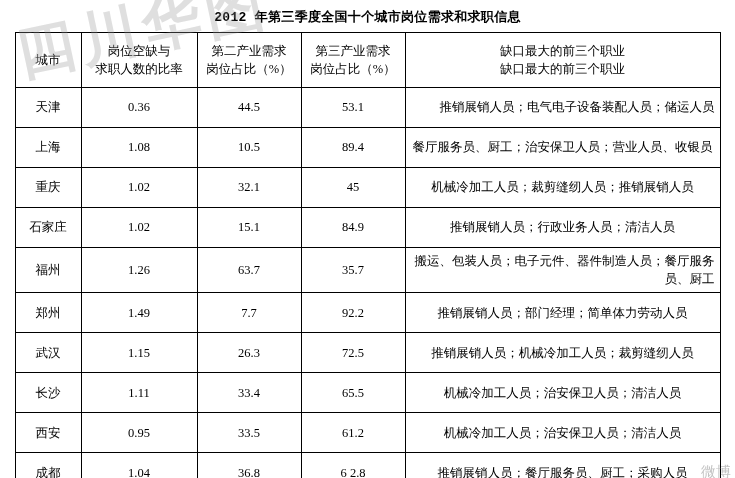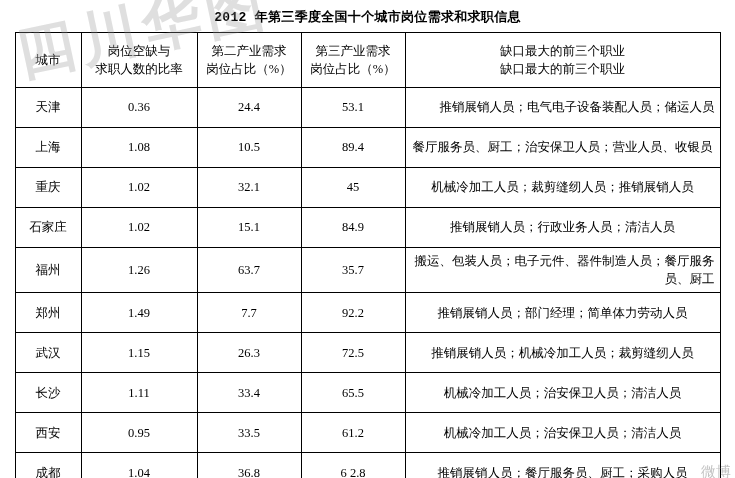--- a/index.html
+++ b/index.html
@@ -140,21 +140,21 @@
         <th>
           <span class="hdr-line">缺口最大的前三个职业</span>
           <span class="hdr-line">缺口最大的前三个职业</span>
         </th>
       </tr>
     </thead>
     <tbody id="table-body">
         <tr>
           <td class="city">天津</td>
           <td class="num">0.36</td>
-          <td class="num">24.4</td>
+          <td class="num">44.5</td>
           <td class="num">53.1</td>
           <td class="jobs">推销展销人员；电气电子设备装配人员；储运人员</td>
         </tr>
         <tr>
           <td class="city">上海</td>
           <td class="num">1.08</td>
           <td class="num">10.5</td>
           <td class="num">89.4</td>
           <td class="jobs center">餐厅服务员、厨工；治安保卫人员；营业人员、收银员</td>
         </tr>

